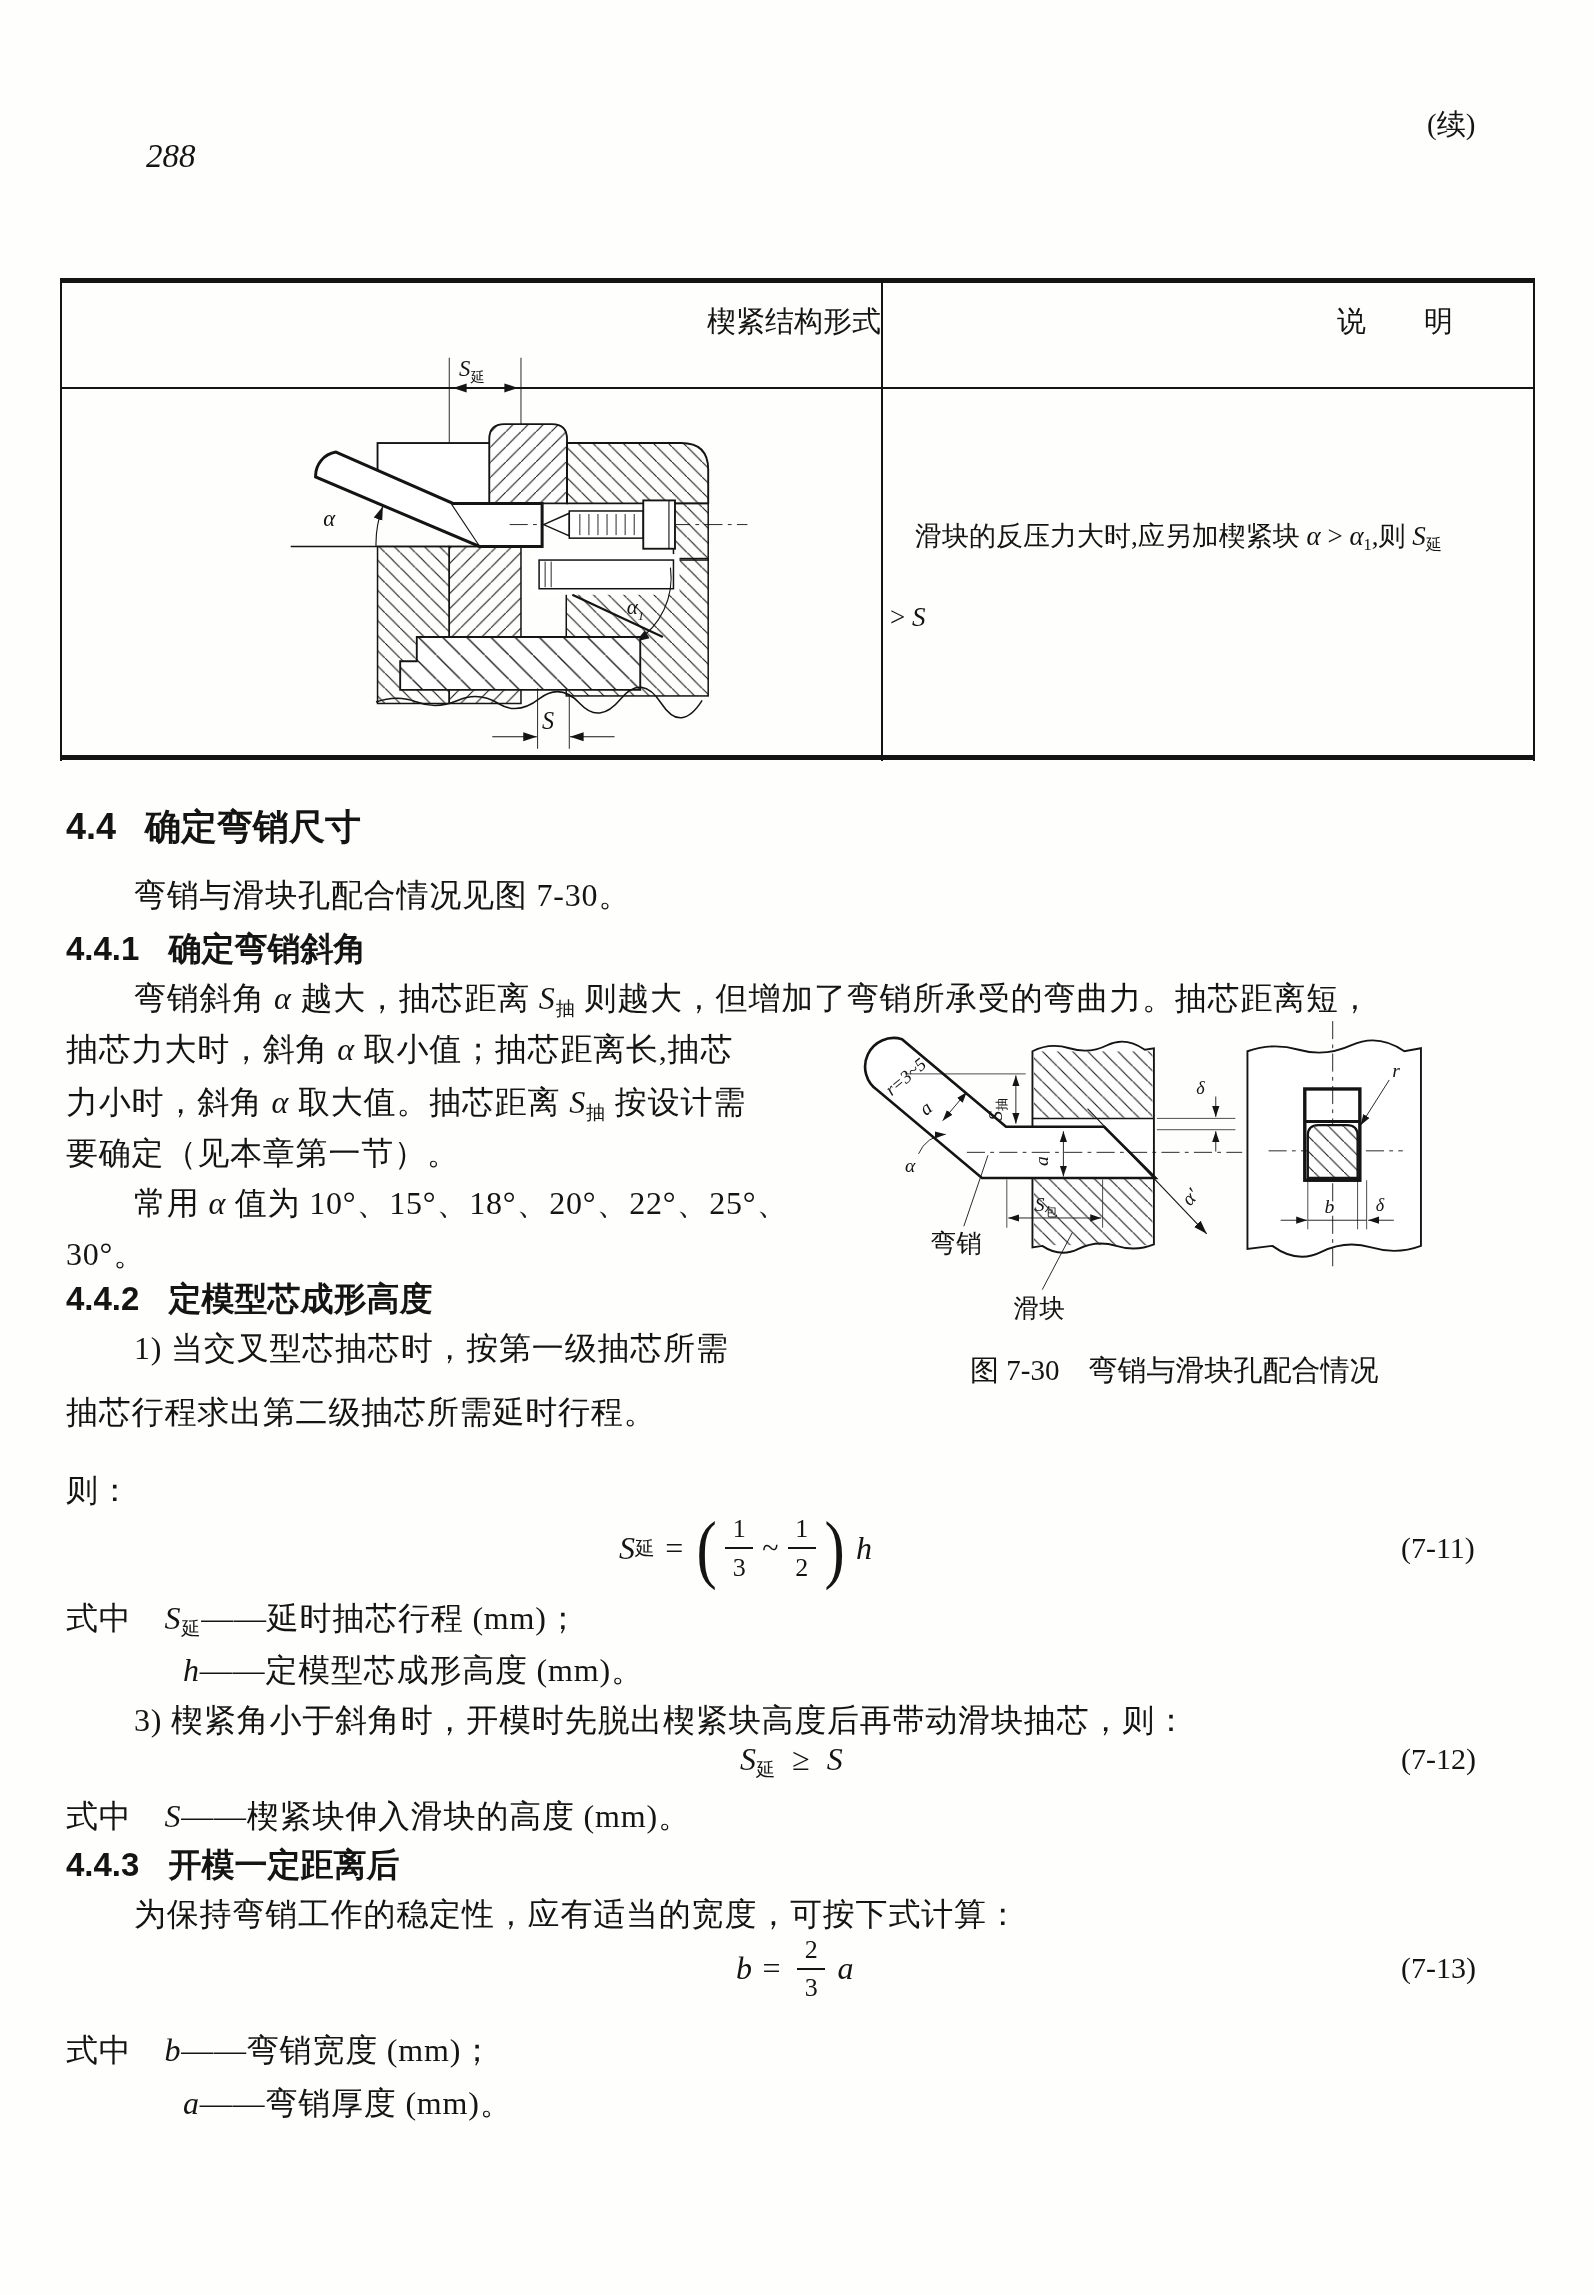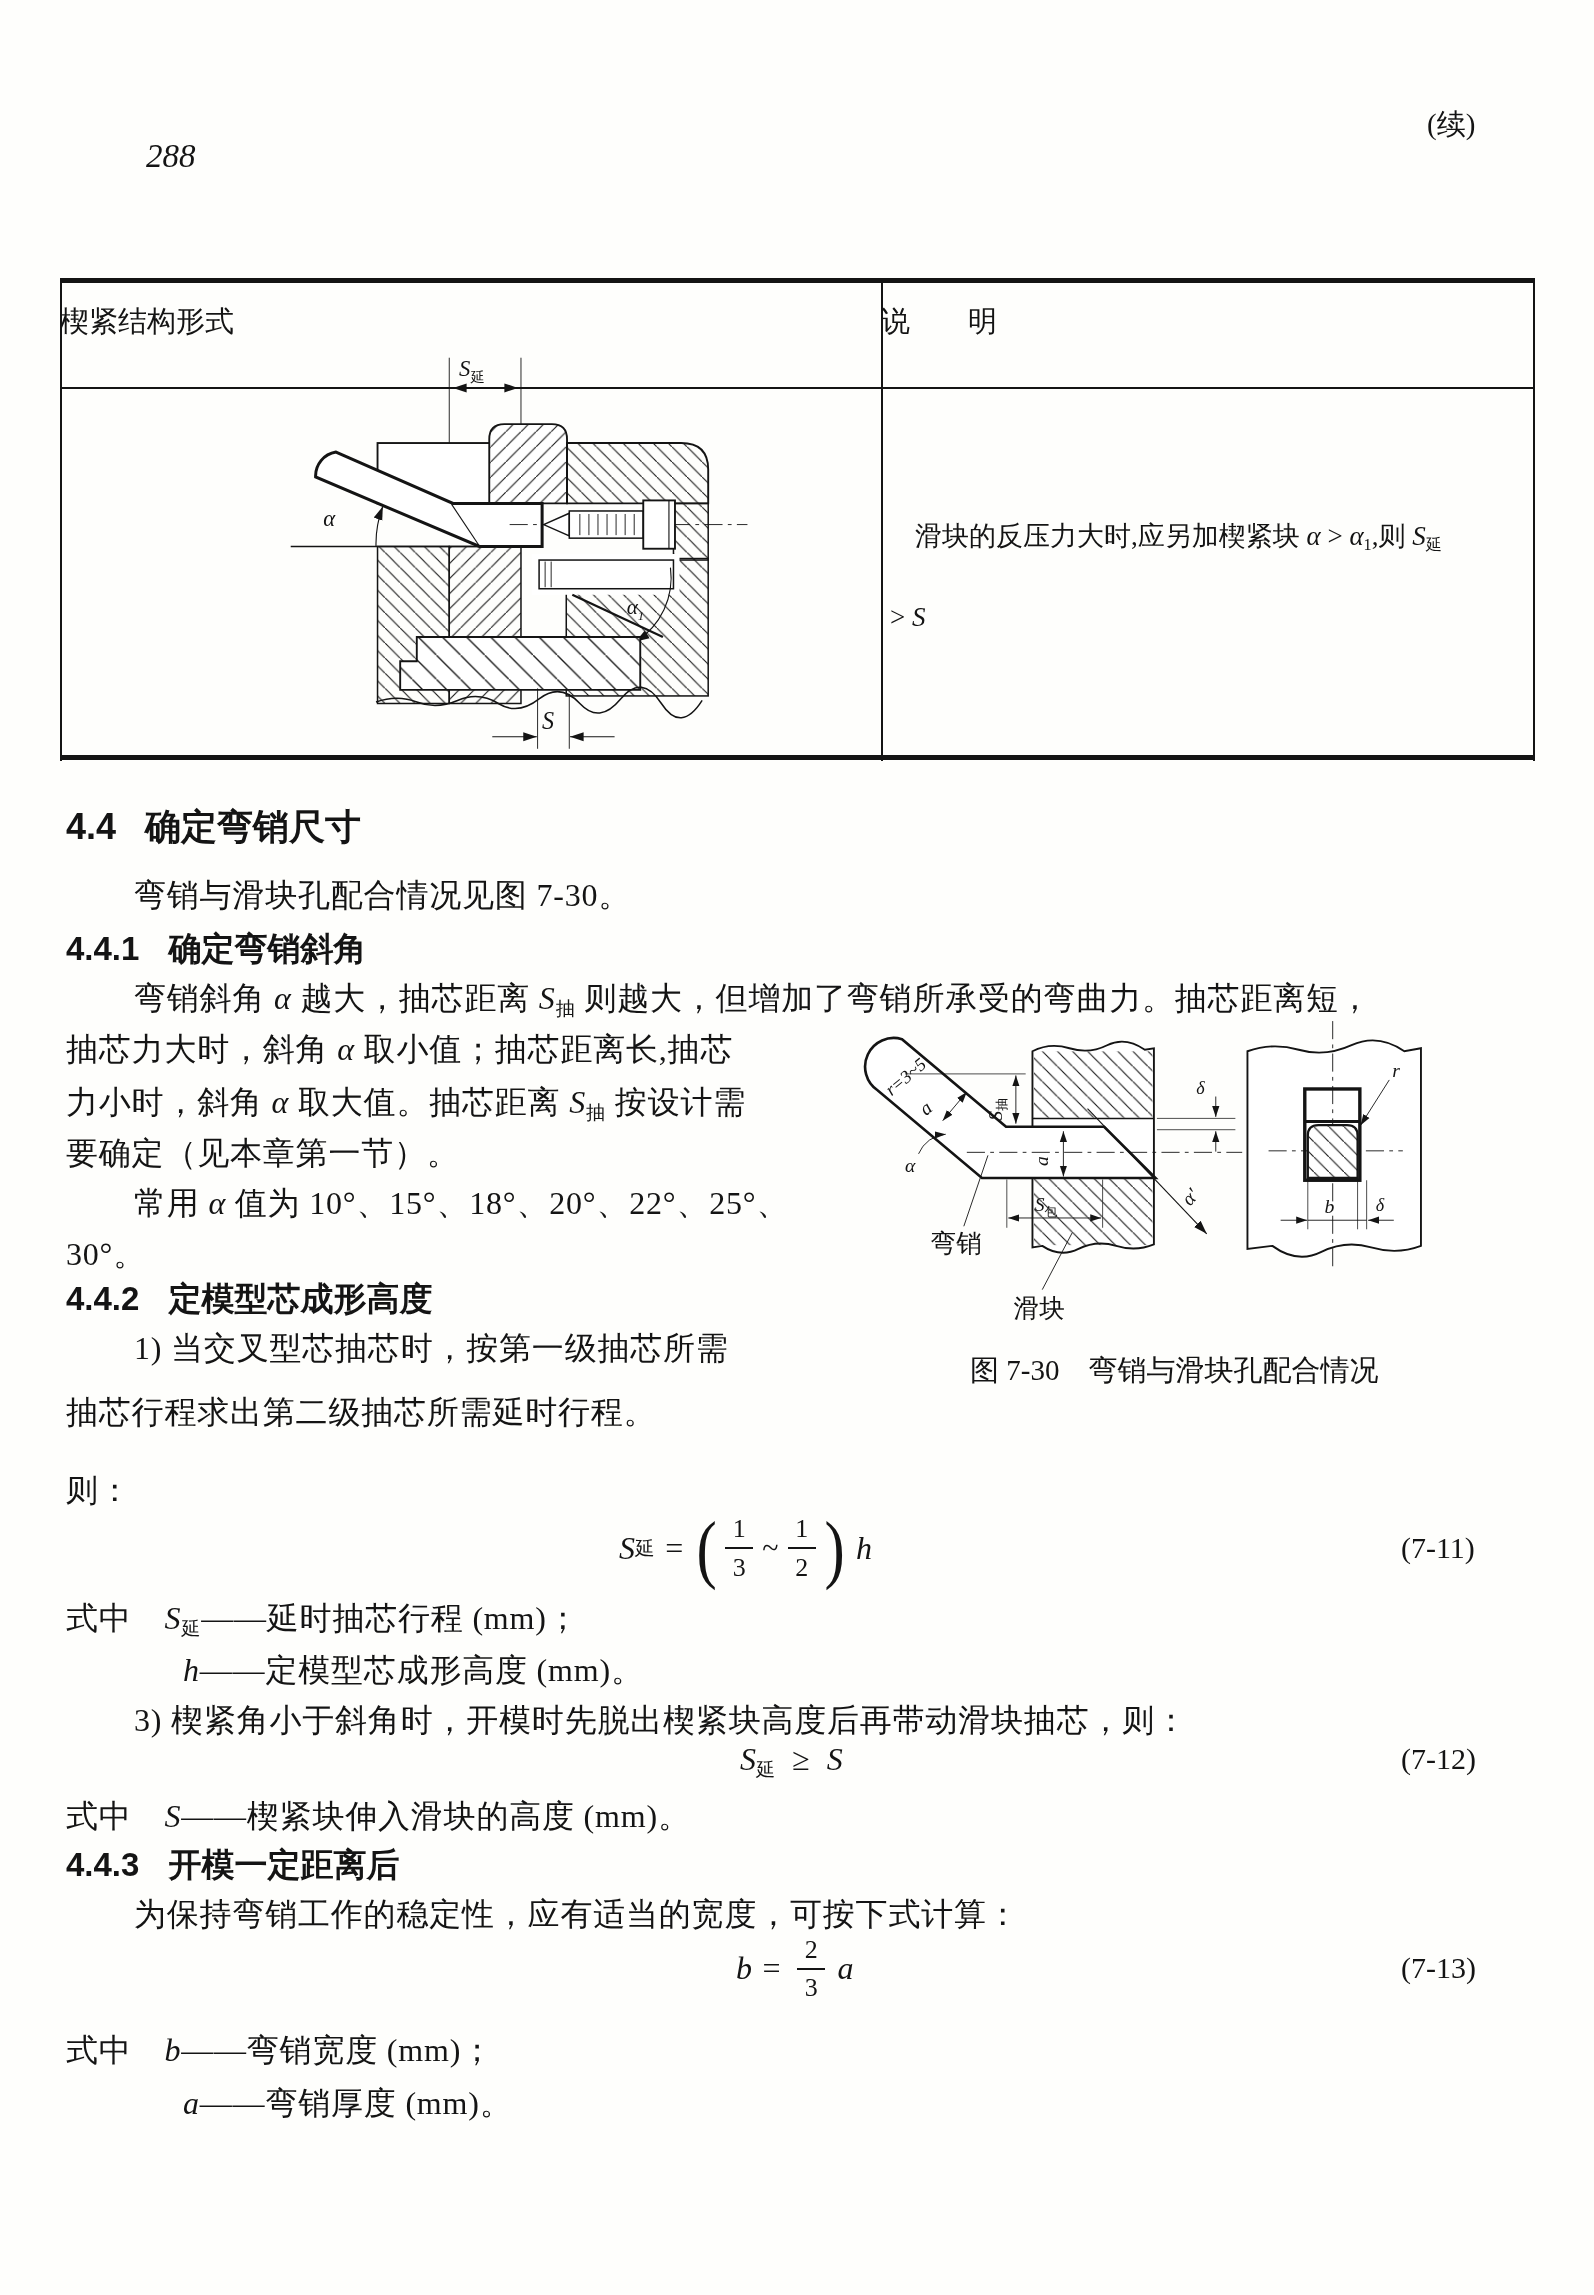--- a/index.html
+++ b/index.html
@@ -7,21 +7,21 @@
         font-family:"Liberation Serif","DejaVu Serif",serif;color:#141414;overflow:hidden;}
   .abs{position:absolute;white-space:nowrap;line-height:1;}
   .t42{font-size:32px;letter-spacing:0.8px;}
   .t38{font-size:29px;}
   .t36{font-size:27px;}
   .hd{font-family:"Liberation Sans","DejaVu Sans",sans-serif;font-weight:700;display:flex;}
   .hd .num{margin-right:29px;}
   .var{font-style:italic;font-family:"Liberation Serif","DejaVu Serif",serif;}
   .sub{font-size:0.6em;vertical-align:-0.3em;}
   .rule{position:absolute;background:#141414;}
-  .cellhead{position:absolute;text-align:left;}
+  .cellhead{position:absolute;text-align:right;}
   .eq{position:absolute;display:flex;align-items:center;font-size:32px;}
   .frac{display:inline-flex;flex-direction:column;align-items:center;font-size:26px;line-height:1.05;margin:0 6px;}
   .fnum{padding:0 7.6px 4.5px;border-bottom:2.3px solid #141414;}
   .fden{padding-top:4.5px;}
   .paren{font-size:76px;font-weight:400;line-height:.75;transform:scaleX(.8);}
   .eqlabel{font-size:30px;}
   svg text{font-family:"Liberation Serif","DejaVu Serif",serif;fill:#141414;}
   .svgvar{font-style:italic;}
   .cjk{font-style:normal;}
 </style>

